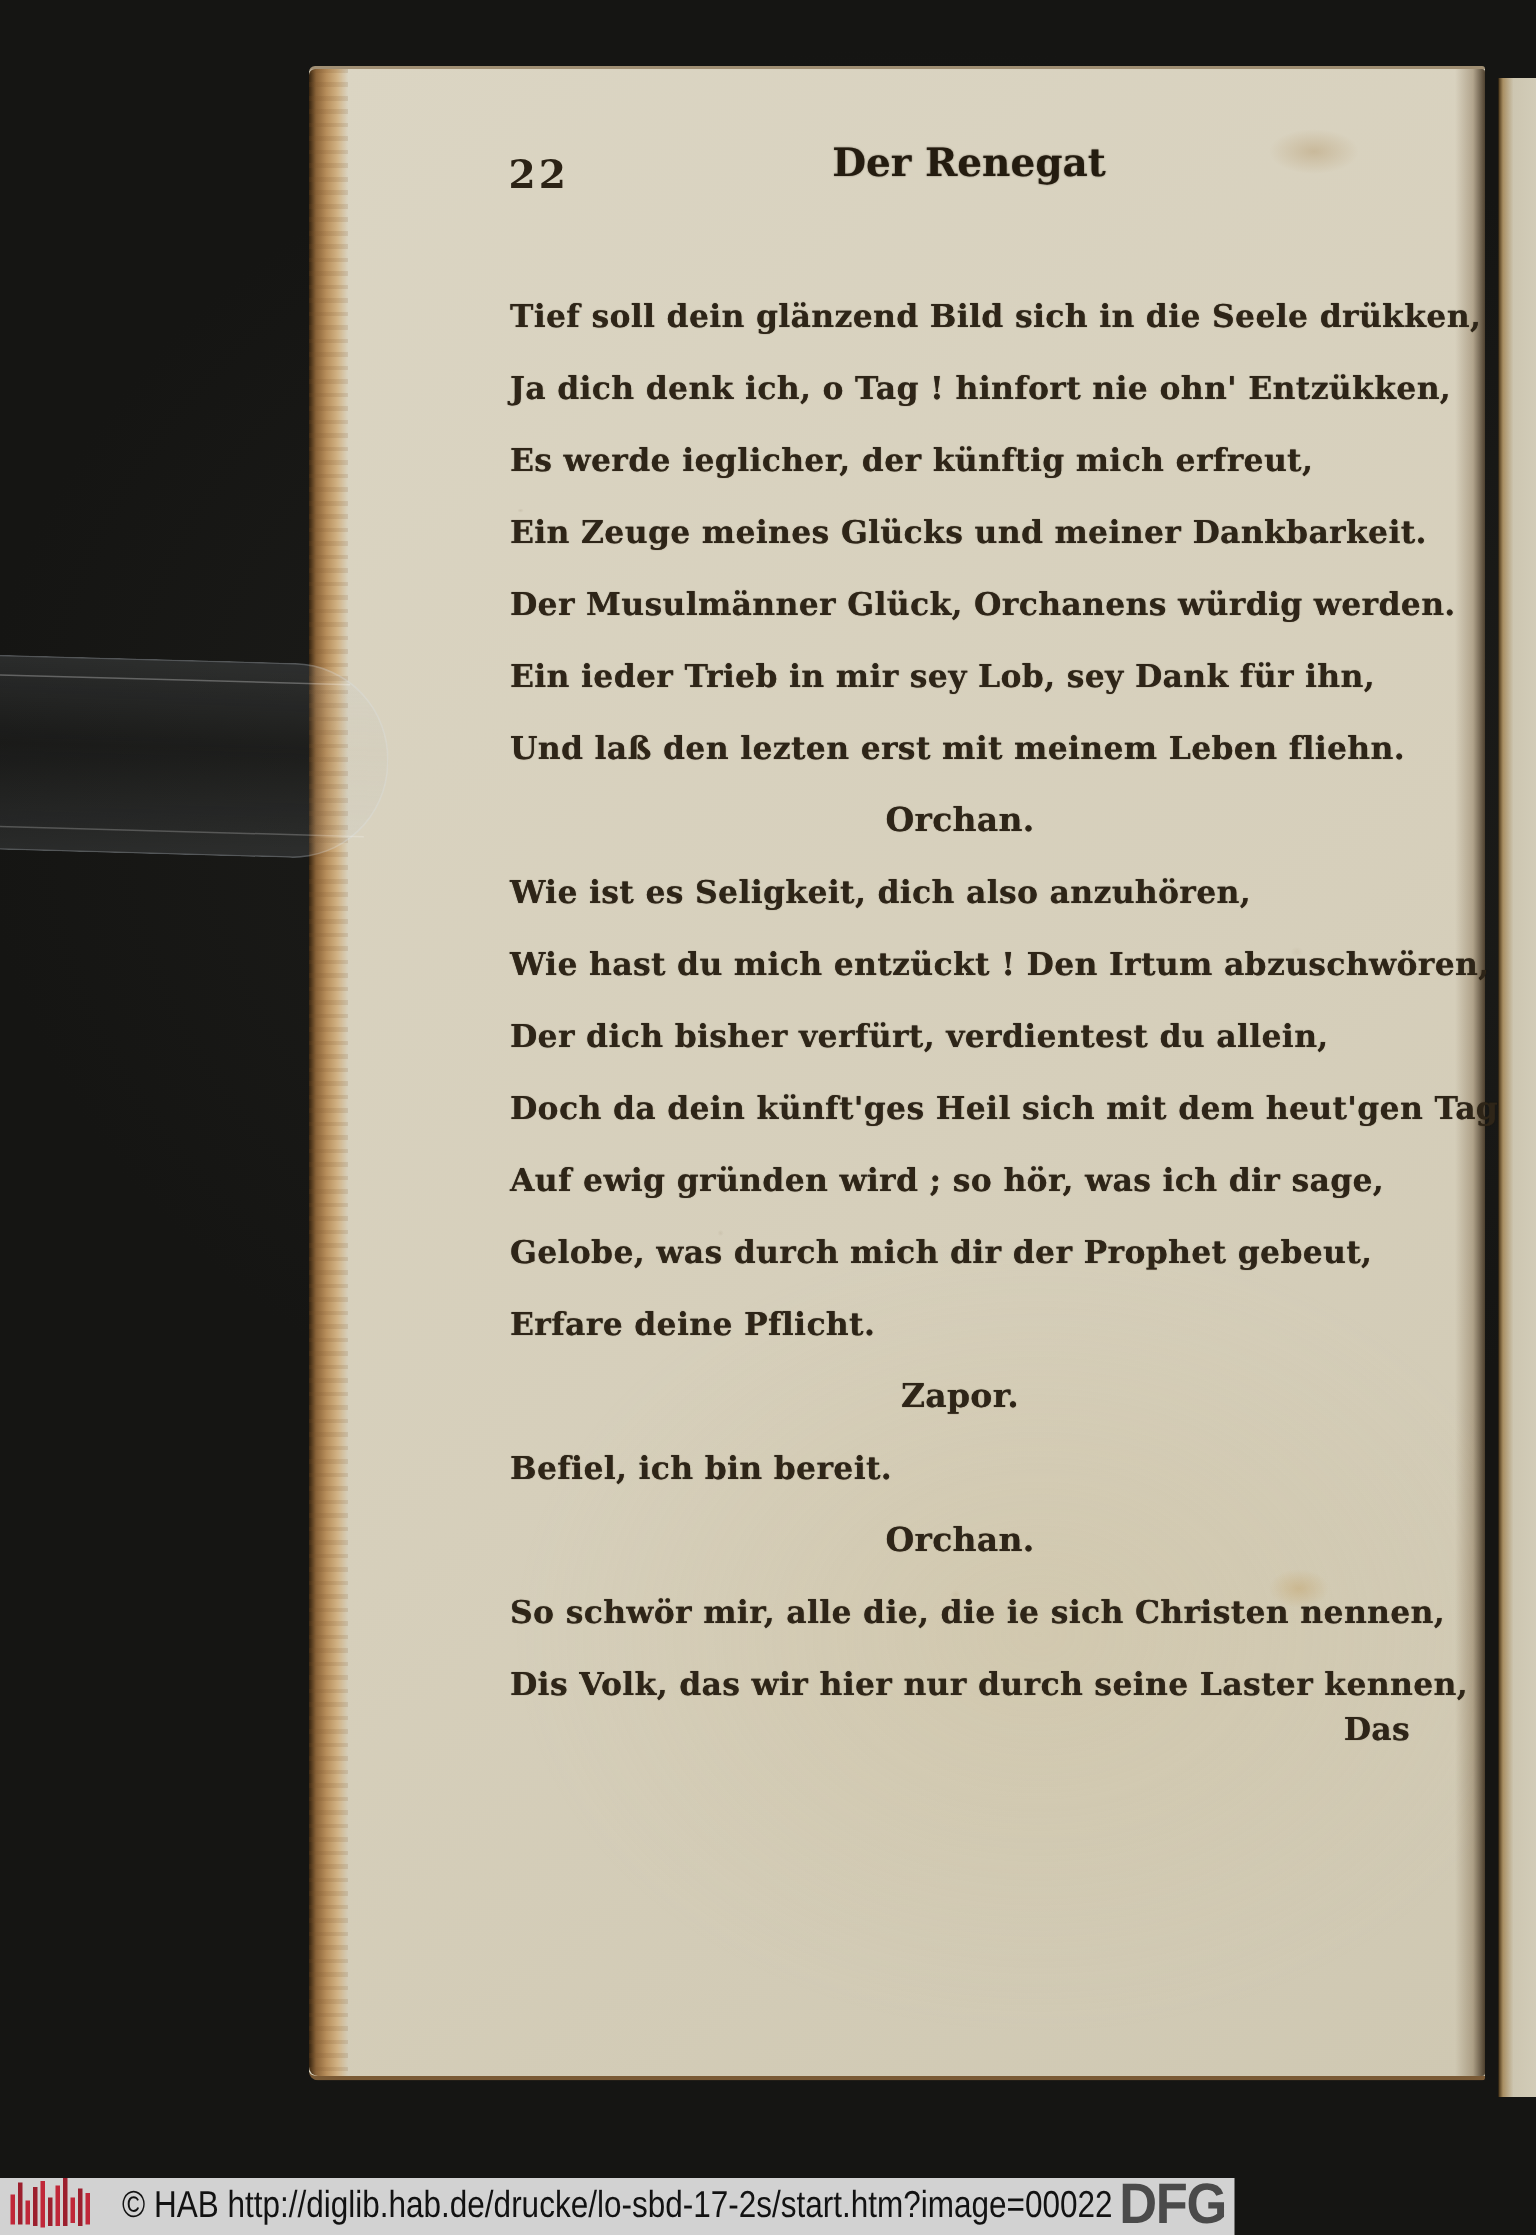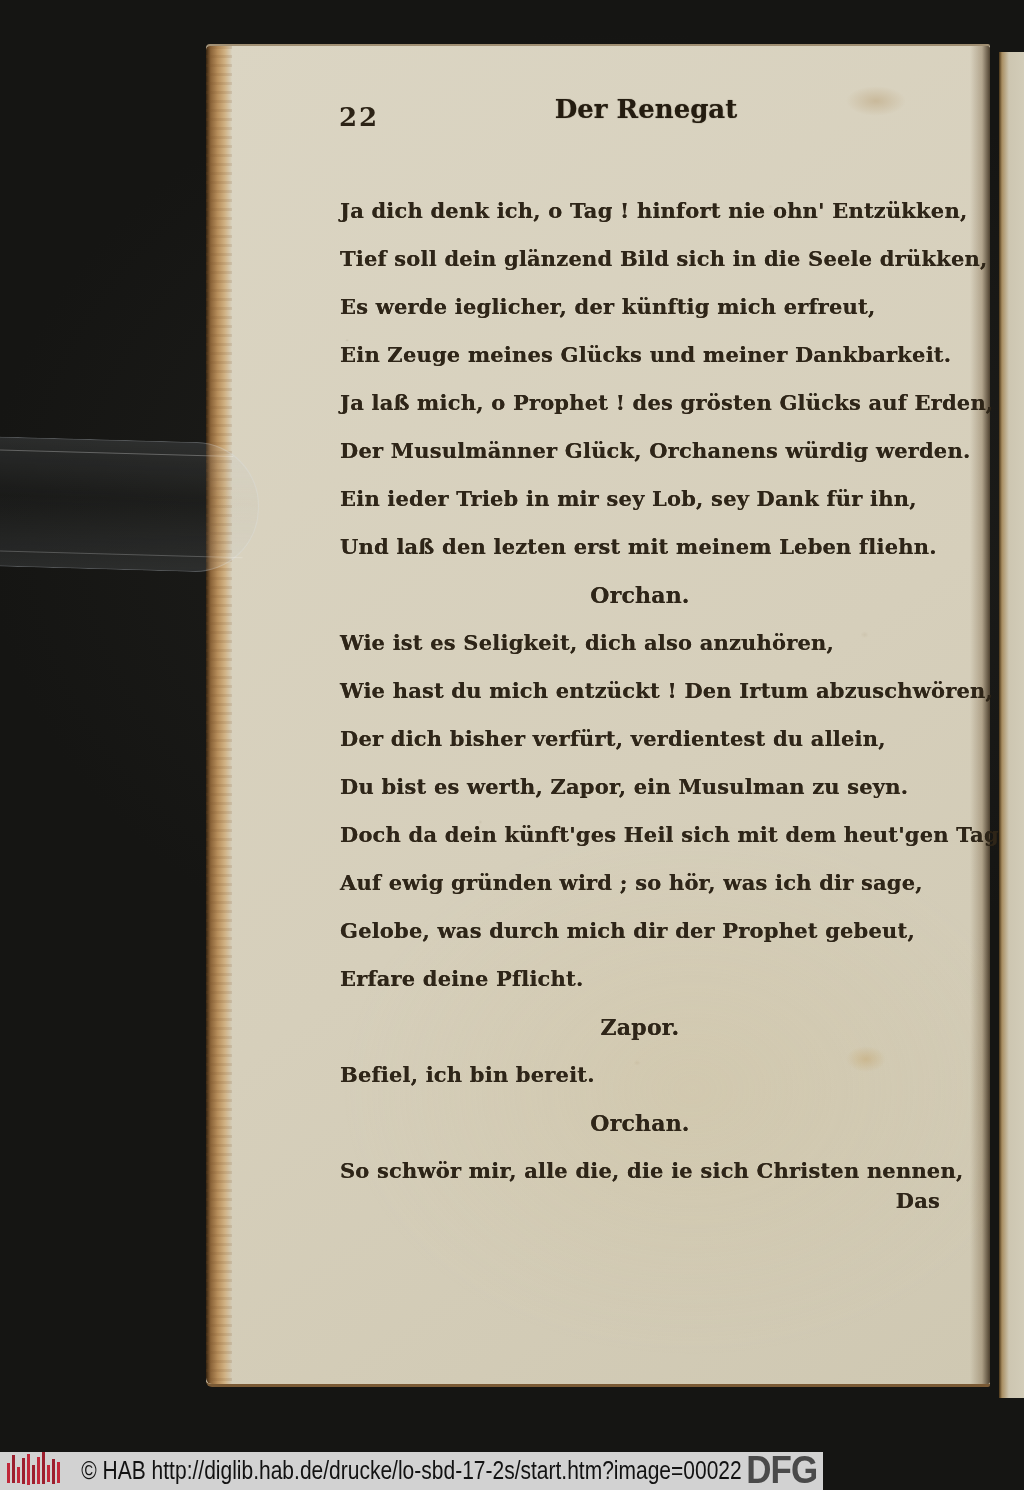--- a/index.html
+++ b/index.html
@@ -124,45 +124,44 @@
     <div class="page-edge-stack"></div>
     <div class="page-gutter"></div>
     <div class="paper-grain"></div>
     <div class="stain-a"></div>
     <div class="stain-b"></div>
 
     <div class="page-number">22</div>
     <div class="running-title">Der Renegat</div>
 
     <div class="text-col">
+      <p>Tief soll dein glänzend Bild sich in die Seele drükken,</p>
       <p>Ja dich denk ich, o Tag ! hinfort nie ohn' Entzükken,</p>
-      <p>Tief soll dein glänzend Bild sich in die Seele drükken,</p>
       <p>Es werde ieglicher, der künftig mich erfreut,</p>
       <p>Ein Zeuge meines Glücks und meiner Dankbarkeit.</p>
-      <p>Ja laß mich, o Prophet ! des grösten Glücks auf Erden,</p>
       <p>Der Musulmänner Glück, Orchanens würdig werden.</p>
       <p>Ein ieder Trieb in mir sey Lob, sey Dank für ihn,</p>
       <p>Und laß den lezten erst mit meinem Leben fliehn.</p>
 
       <p class="speaker">Orchan.</p>
 
       <p>Wie ist es Seligkeit, dich also anzuhören,</p>
       <p>Wie hast du mich entzückt ! Den Irtum abzuschwören,</p>
       <p>Der dich bisher verfürt, verdientest du allein,</p>
-      <p>Du bist es werth, Zapor, ein Musulman zu seyn.</p>
       <p>Doch da dein künft'ges Heil sich mit dem heut'gen Tage</p>
       <p>Auf ewig gründen wird ; so hör, was ich dir sage,</p>
       <p>Gelobe, was durch mich dir der Prophet gebeut,</p>
       <p>Erfare deine Pflicht.</p>
 
       <p class="speaker">Zapor.</p>
       <p class="reply-indent">Befiel, ich bin bereit.</p>
       <p class="speaker">Orchan.</p>
 
       <p>So schwör mir, alle die, die ie sich Christen nennen,</p>
+      <p>Dis Volk, das wir hier nur durch seine Laster kennen,</p>
 
       <p class="catchword">Das</p>
     </div>
   </div>
 
   <div class="facing-page"></div>
   <div class="holder-strip"></div>
 
   <div class="footer-bar">
     <div class="hab-logo">

